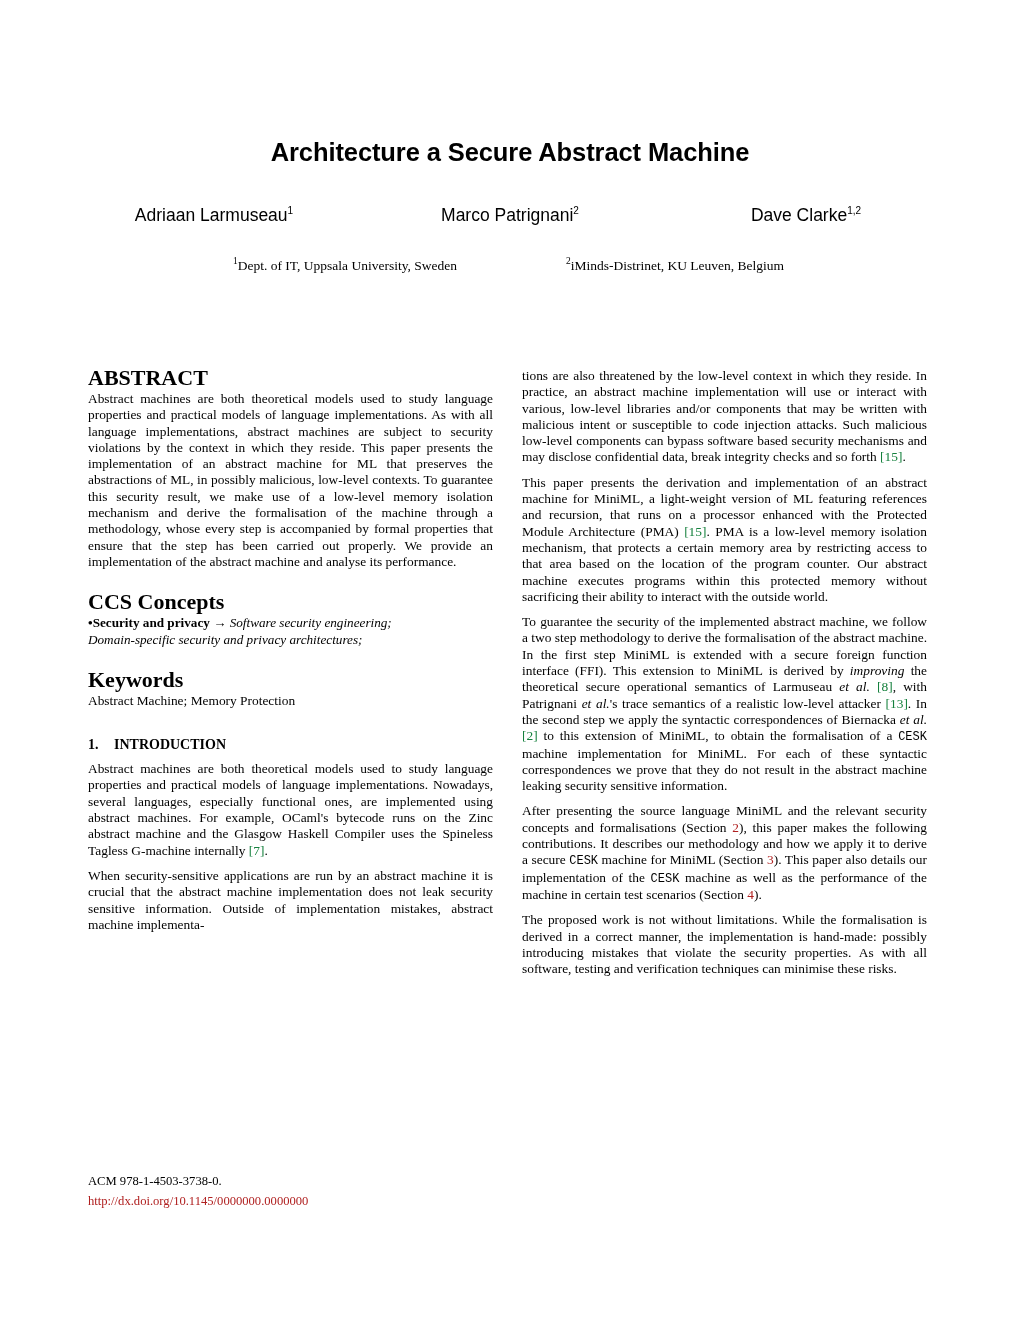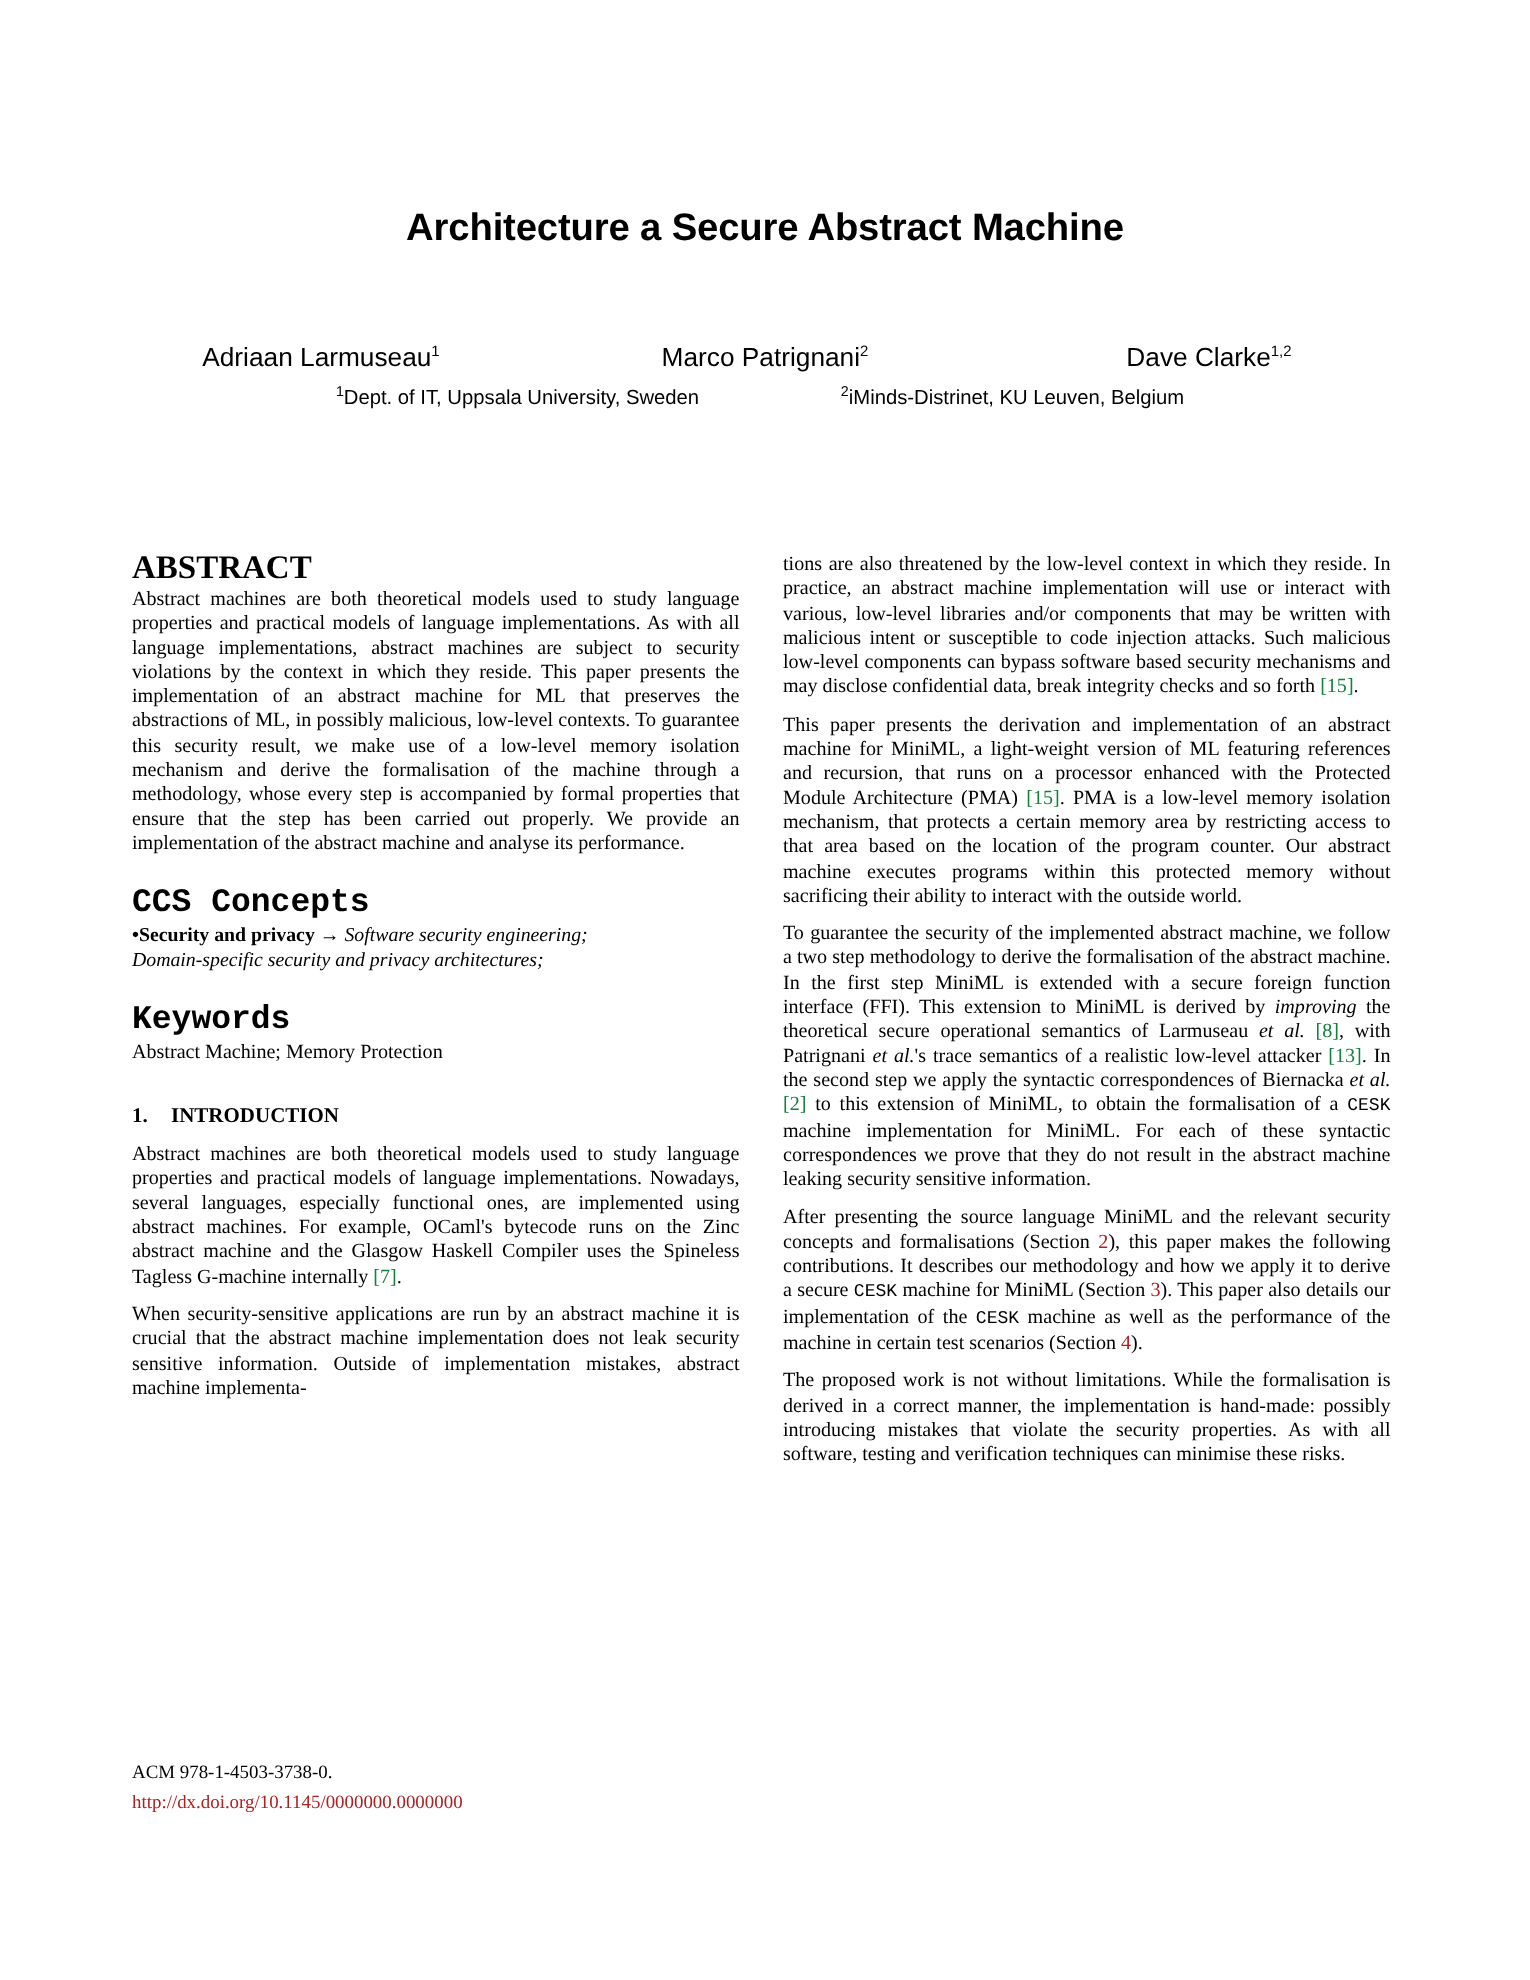--- a/index.html
+++ b/index.html
@@ -28,21 +28,21 @@
     width: 840px;
     text-align: center;
     font-family: "Liberation Sans", sans-serif;
     font-weight: bold;
     font-size: 25.5px;
     letter-spacing: -0.1px;
   }
   .authors {
     position: absolute;
     left: 90px;
-    top: 224px;
+    top: 200px;
     width: 840px;
     display: flex;
     justify-content: space-between;
     font-family: "Liberation Sans", sans-serif;
     gap: 48px;
   }
   .author-col {
     width: 33.33%;
     text-align: center;
   }
@@ -53,21 +53,21 @@
   .author-name sup {
     font-size: 10px;
     vertical-align: super;
   }
   .affil-row {
     position: absolute;
     left: 90px;
     top: 252px;
     width: 840px;
     text-align: center;
-    font-family: Liberation Sans, sans-serif;
+    font-family: Liberation Serif, serif;
     font-size: 13.5px;
     line-height: 19px;
   }
   .affil-left {
     display: inline-block;
     width: 330px;
     text-align: center;
   }
   .affil-right {
     display: inline-block;
@@ -109,21 +109,21 @@
   .col-left { left: 88px; }
   .col-right { left: 522px; }
 
   h2.sec {
     font-family: "Liberation Serif", serif;
     font-weight: bold;
     font-size: 22px;
     margin: 0 0 3px 0;
     line-height: 20px;
   }
-  h2.sec.spaced { margin-top: 22px; font-family: Liberation Mono, monospace; }
+  h2.sec.spaced { margin-top: 22px; }
   .numsec {
     font-family: "Liberation Serif", serif;
     font-weight: bold;
     font-size: 14px;
     margin: 26px 0 6px 0;
     line-height: 20px;
   }
   .numsec .num {
     display: inline-block;
     width: 26px;

